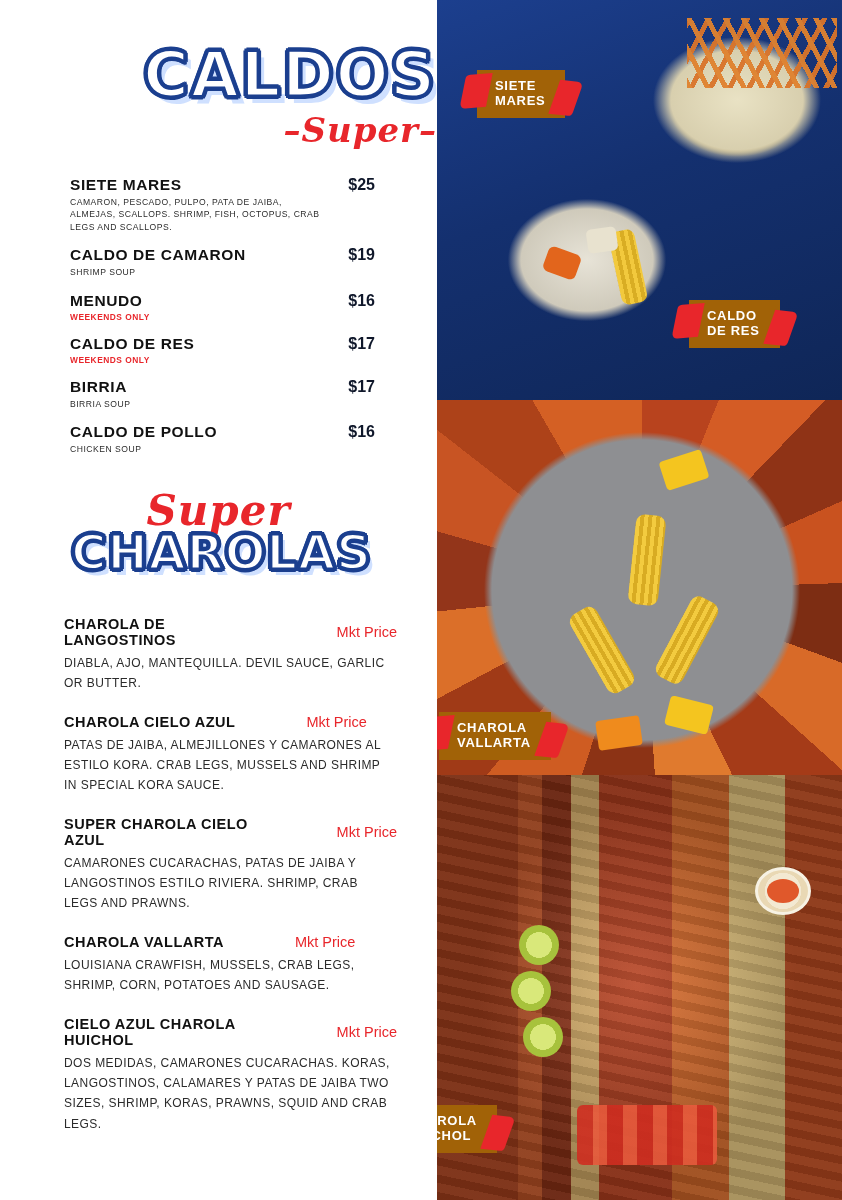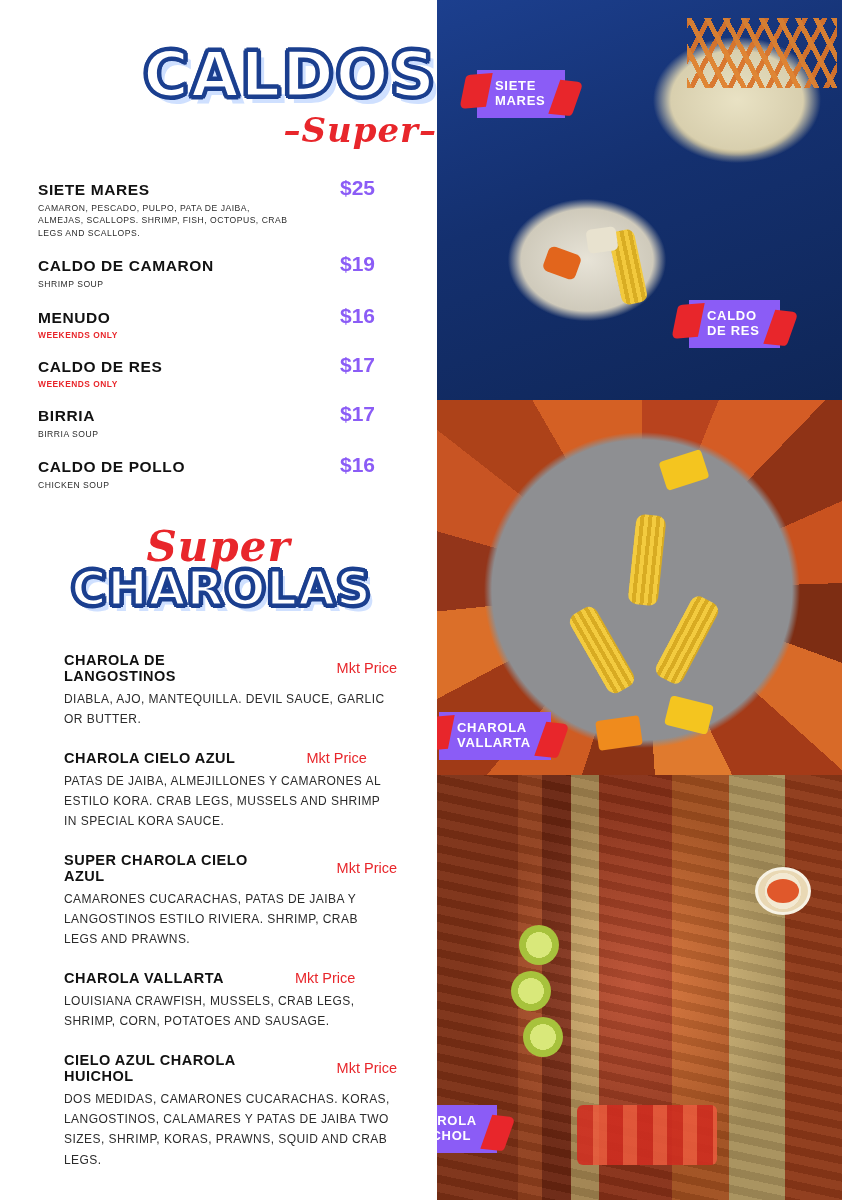--- a/index.html
+++ b/index.html
@@ -52,21 +52,21 @@
     font-family: "DejaVu Serif", serif;
     font-style: italic;
     font-weight: bold;
     font-size: 34px;
     color: #e8262b;
     margin-top: 4px;
     letter-spacing: 1px;
   }
 
   .menu-list {
-    padding: 26px 62px 0 38px;
+    padding: 26px 62px 0 70px;
   }
 
   .menu-item {
     margin-bottom: 13px;
   }
 
   .menu-row {
     display: flex;
     align-items: baseline;
     justify-content: space-between;
@@ -77,22 +77,22 @@
     font-weight: bold;
     font-size: 15.5px;
     letter-spacing: 0.6px;
     color: #111111;
     text-transform: uppercase;
   }
 
   .item-price {
     font-family: "Liberation Sans", sans-serif;
     font-weight: bold;
-    font-size: 21px;
-    color: #8b5cf6;
+    font-size: 16px;
+    color: #0f172a;
     white-space: nowrap;
     padding-left: 14px;
     text-align: center;
   }
 
   .item-desc {
     font-family: "Liberation Sans", sans-serif;
     font-size: 8.6px;
     line-height: 1.45;
     letter-spacing: 0.5px;
@@ -306,21 +306,21 @@
     border: 3px solid #f7f2e4;
   }
   .ph3-sauce::after {
     content: ""; position: absolute; inset: 9px; border-radius: 50%;
     background: #e0582b;
   }
 
   
   .ribbon {
     position: absolute;
-    background: #8b5cf6;
+    background: #a16207;
     color: #ffffff;
     font-family: "Liberation Sans", sans-serif;
     font-weight: bold;
     font-size: 13px;
     letter-spacing: 0.7px;
     line-height: 1.15;
     padding: 9px 20px 9px 18px;
     text-transform: uppercase;
     z-index: 6;
   }

